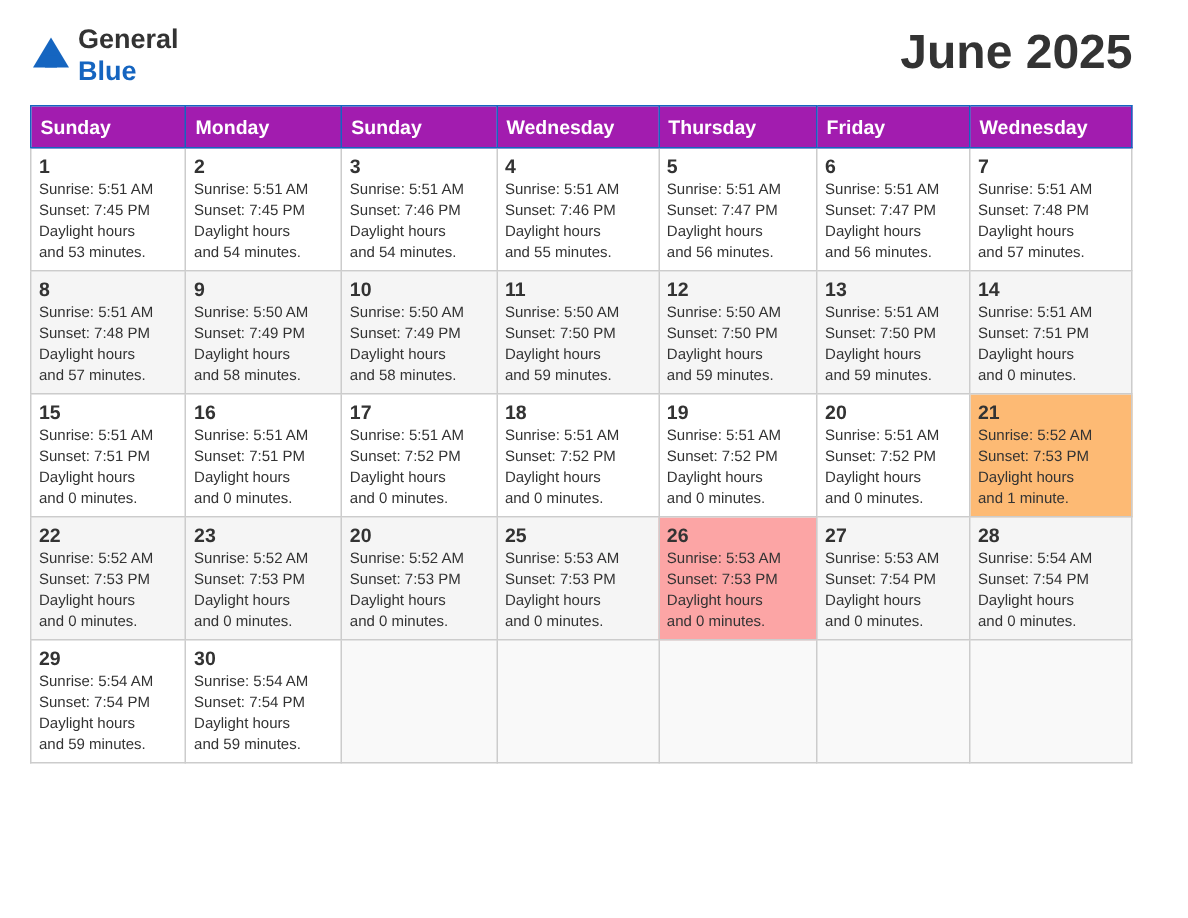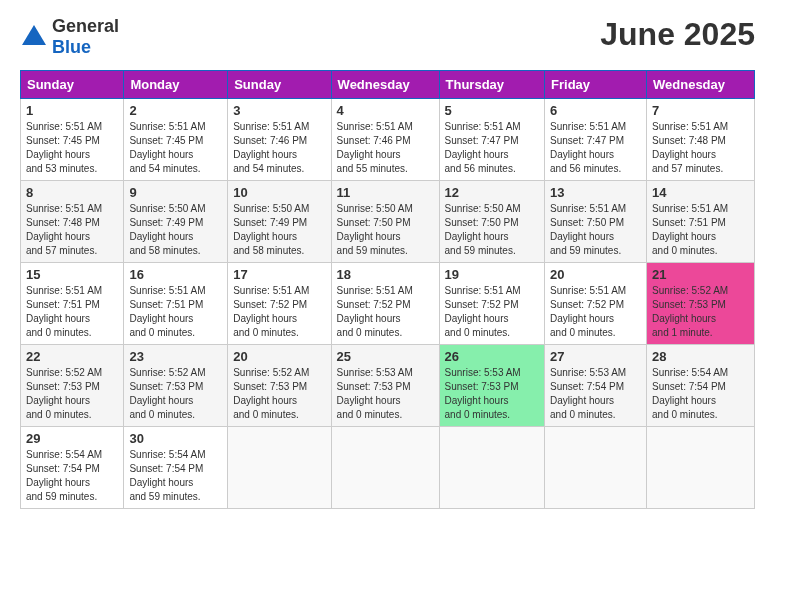--- a/index.html
+++ b/index.html
@@ -310,21 +310,21 @@
       </td>
           <td style="background: rgb(255, 255, 255);">
         <span class="day-num">20</span>
         <div class="day-info">
           Sunrise: 5:51 AM<br>
           Sunset: 7:52 PM<br>
           Daylight hours<br>
           and 0 minutes.
         </div>
       </td>
-          <td style="background: #ec4899; margin-top: 42px;">
+          <td style="background: #fdba74; margin-top: 42px;">
         <span class="day-num">21</span>
         <div class="day-info">
           Sunrise: 5:52 AM<br>
           Sunset: 7:53 PM<br>
           Daylight hours<br>
           and 1 minute.
         </div>
       </td>
         </tr>
         <tr>
@@ -357,21 +357,21 @@
       </td>
           <td style="background: rgb(245, 245, 245);">
         <span class="day-num">25</span>
         <div class="day-info">
           Sunrise: 5:53 AM<br>
           Sunset: 7:53 PM<br>
           Daylight hours<br>
           and 0 minutes.
         </div>
       </td>
-          <td style="background: #86efac;">
+          <td style="background: #fca5a5;">
         <span class="day-num">26</span>
         <div class="day-info">
           Sunrise: 5:53 AM<br>
           Sunset: 7:53 PM<br>
           Daylight hours<br>
           and 0 minutes.
         </div>
       </td>
           <td style="background: rgb(245, 245, 245);">
         <span class="day-num">27</span>

